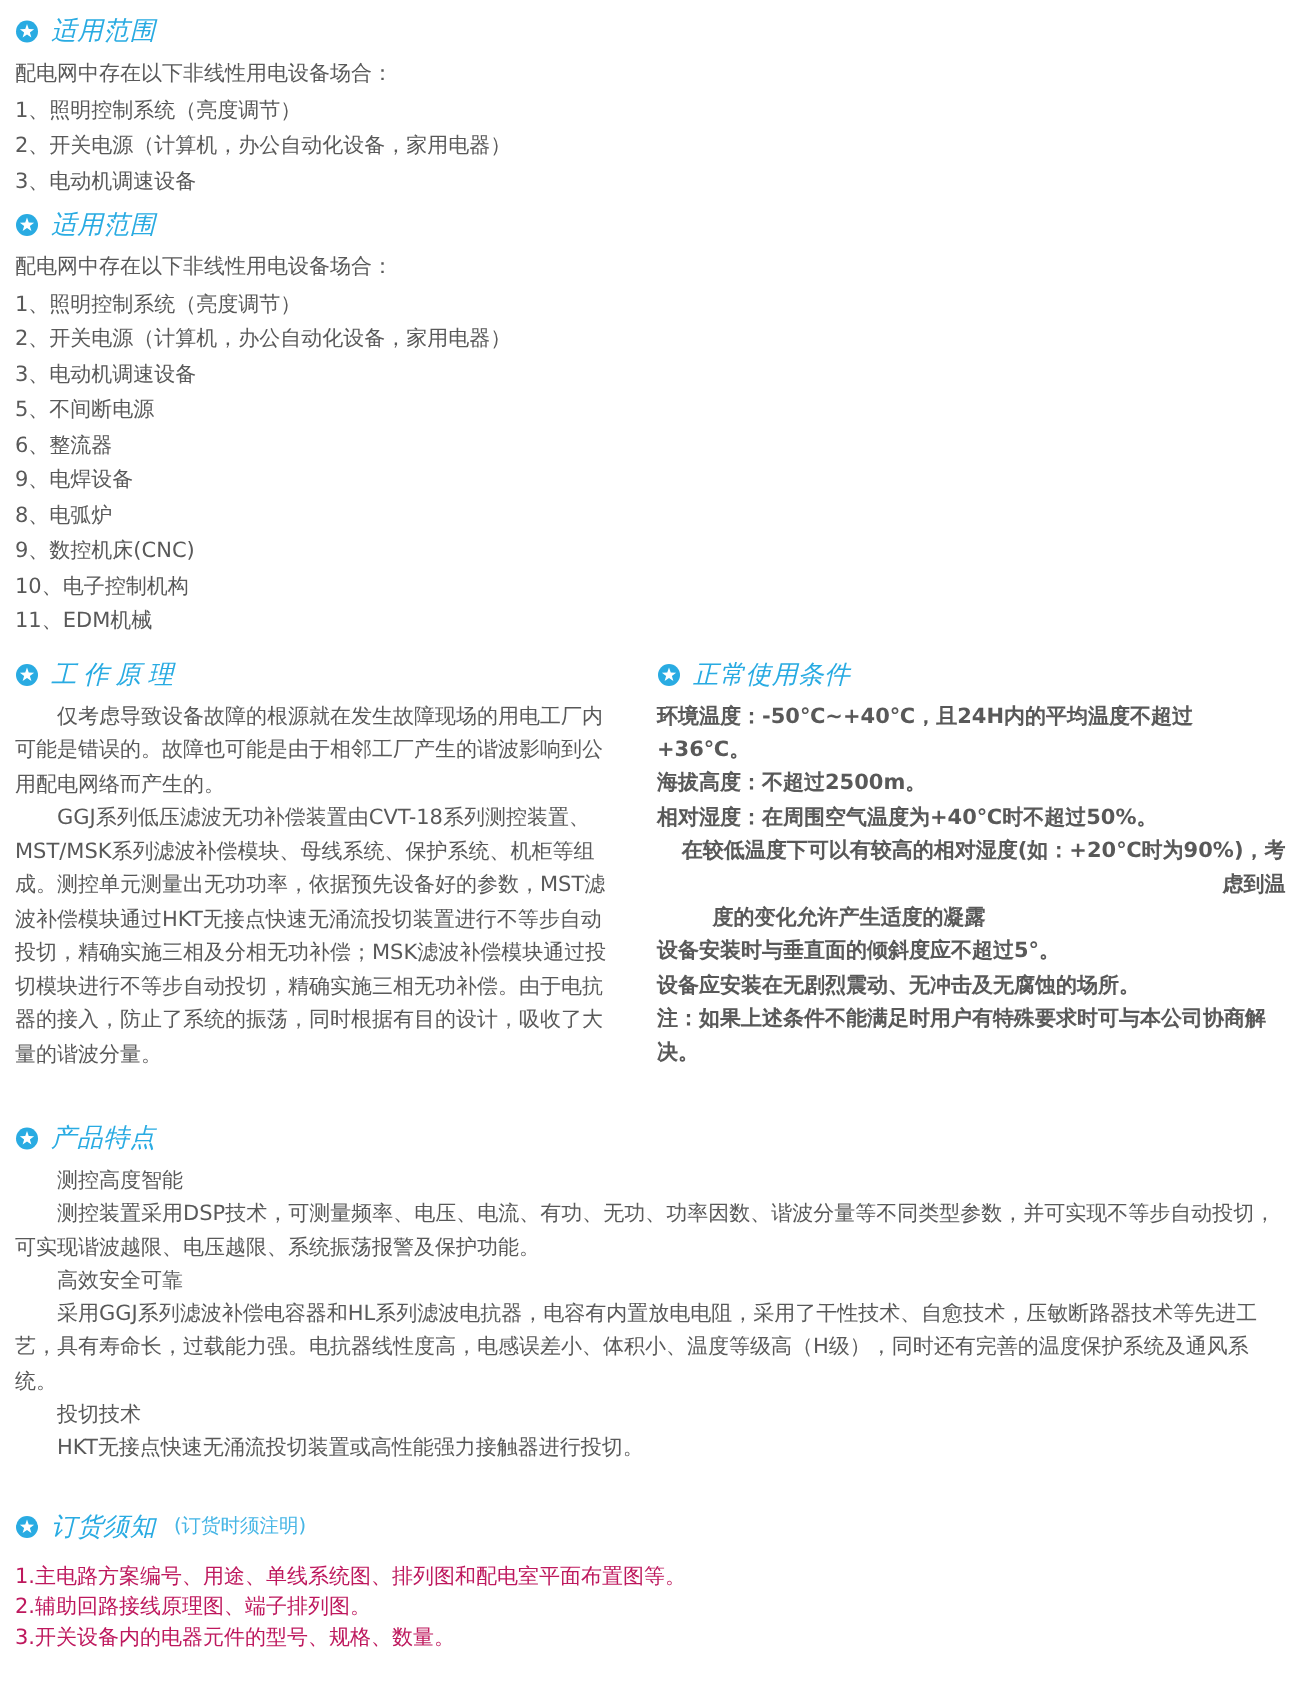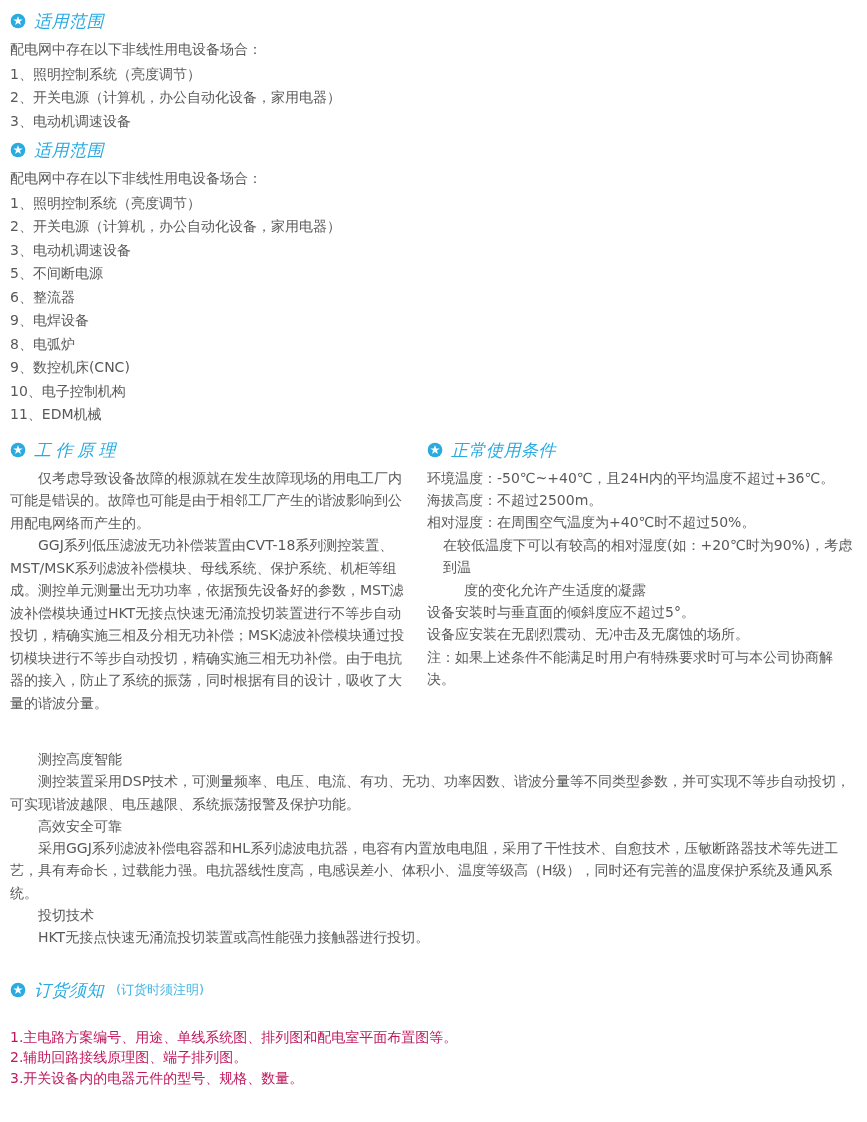--- a/index.html
+++ b/index.html
@@ -22,35 +22,35 @@
   .sec-subtitle{
     color:#45b5e5;font-size:13px;line-height:22px;margin-left:4px;white-space:nowrap;
   }
 
   
   .line{font-size:14px;line-height:23.5px;white-space:pre-wrap;}
   .intro{font-size:14px;line-height:23.5px;margin-top:2px;}
   .list{margin-top:1px;}
 
   
-  .columns{display:flex;gap:15px;margin-top:12px;}
+  .columns{display:flex;gap:26px;margin-top:12px;}
   .col-left{width:402px;flex:0 0 auto;}
   .col-right{flex:1 1 auto;min-width:0;}
   .para{ text-indent:2em;margin:0;font-size:14px;line-height:22.5px;}
-  .cond-line{font-size:14px;line-height:22.4px;}
-  .ind-1{padding-left:16px;}
+  .cond-line{font-size:14px;line-height:22.4px;font-weight:bold;}
+  .ind-1{padding-left:16px;text-align:right;}
   .ind-2{padding-left:37px;}
 
   
   .features{margin-top:34px;}
   .para-wide{text-indent:2em;margin:0;font-size:14px;line-height:22.3px;}
 
   
   .ordering{margin-top:30px;}
-  .ordering .sec-head{margin-bottom:26px;}
+  .ordering .sec-head{margin-bottom:12px;}
   .order-line{font-size:14px;line-height:20.6px;color:#be185d;}
 
   .spacer-s{height:6px;}
 </style>
 </head>
 <body>
 
 <div class="page">
 
   <div class="section">
@@ -132,20 +132,29 @@
           <div class="cond-line ind-1">在较低温度下可以有较高的相对湿度(如：+20℃时为90%)，考虑到温</div>
           <div class="cond-line ind-2">度的变化允许产生适度的凝露</div>
           <div class="cond-line">设备安装时与垂直面的倾斜度应不超过5°。</div>
           <div class="cond-line">设备应安装在无剧烈震动、无冲击及无腐蚀的场所。</div>
           <div class="cond-line">注：如果上述条件不能满足时用户有特殊要求时可与本公司协商解决。</div>
         </div>
     </div>
   </div>
 
   <div class="features">
+    <div class="sec-head">
+      <span class="badge">
+        <svg width="16" height="16" viewBox="0 0 24 24">
+          <circle cx="12" cy="12" r="11" fill="#29abe2"></circle>
+          <path d="M12 4.5 L13.76 9.57 L19.13 9.68 L14.85 12.93 L16.41 18.07 L12 15 L7.59 18.07 L9.15 12.93 L4.87 9.68 L10.24 9.57 Z" fill="#ffffff"></path>
+        </svg>
+      </span>
+      <span class="sec-title">产品特点</span>
+    </div>
     <div>
         <div class="para-wide">测控高度智能</div>
         <div class="para-wide">测控装置采用DSP技术，可测量频率、电压、电流、有功、无功、功率因数、谐波分量等不同类型参数，并可实现不等步自动投切，可实现谐波越限、电压越限、系统振荡报警及保护功能。</div>
         <div class="para-wide">高效安全可靠</div>
         <div class="para-wide">采用GGJ系列滤波补偿电容器和HL系列滤波电抗器，电容有内置放电电阻，采用了干性技术、自愈技术，压敏断路器技术等先进工艺，具有寿命长，过载能力强。电抗器线性度高，电感误差小、体积小、温度等级高（H级），同时还有完善的温度保护系统及通风系统。</div>
         <div class="para-wide">投切技术</div>
         <div class="para-wide">HKT无接点快速无涌流投切装置或高性能强力接触器进行投切。</div>
       </div>
   </div>
 

